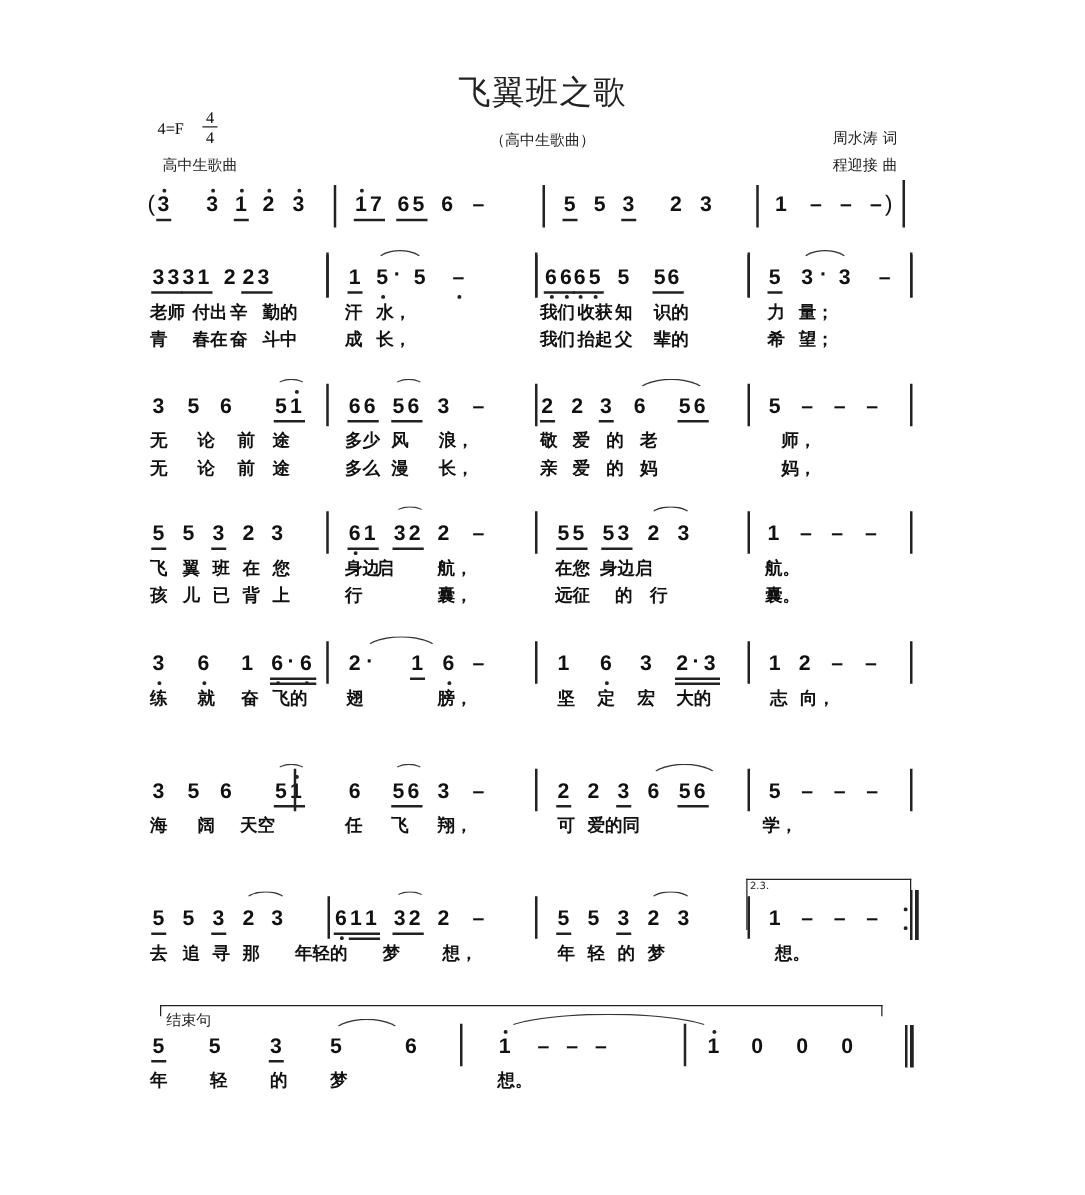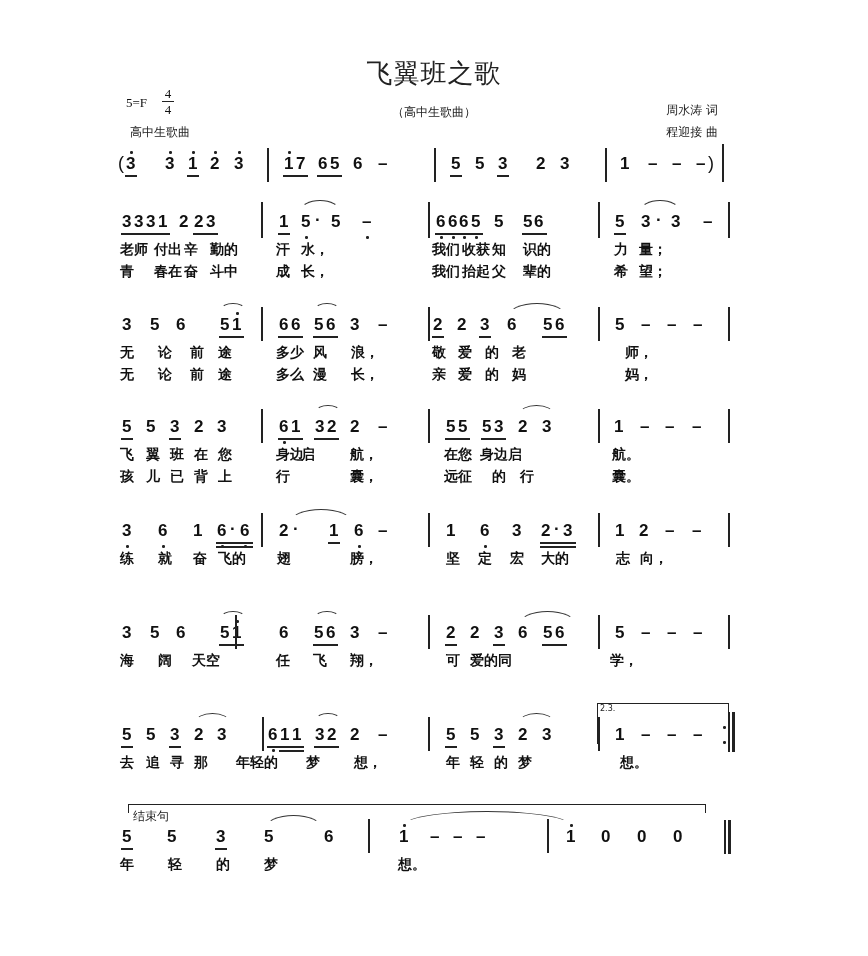--- a/index.html
+++ b/index.html
@@ -19,21 +19,21 @@
   .note { position:absolute; font-size:17px; font-weight:bold; font-family:"Liberation Sans", sans-serif; line-height:20px; }
   .ul { position:absolute; height:1.5px; background:#222; }
   .lyr { position:absolute; font-size:14px; font-weight:bold; font-family:"DejaVu Sans", sans-serif; white-space:pre; letter-spacing:0px; }
   .dot { position:absolute; width:2.5px; height:2.5px; border-radius:50%; background:#222; }
   .slur { position:absolute; border:1.3px solid #333; border-bottom:none; border-left-color:transparent; border-right-color:transparent; border-radius:50% 50% 0 0 / 100% 100% 0 0; }
 </style>
 </head>
 <body>
 
 <div class="abs title">飞翼班之歌</div>
-<div class="abs key">5=F</div>
+<div class="abs key">4=F</div>
 <div class="abs timesig">
   <div>4</div>
   <div class="ln">4</div>
 </div>
 <div class="abs small tempo">高中生歌曲</div>
 <div class="abs small subtitle">（高中生歌曲）</div>
 <div class="abs small credit" style="top:102px;">周水涛 词</div>
 <div class="abs small credit" style="top:124px;">程迎接 曲</div>
 
 <div id="score">

